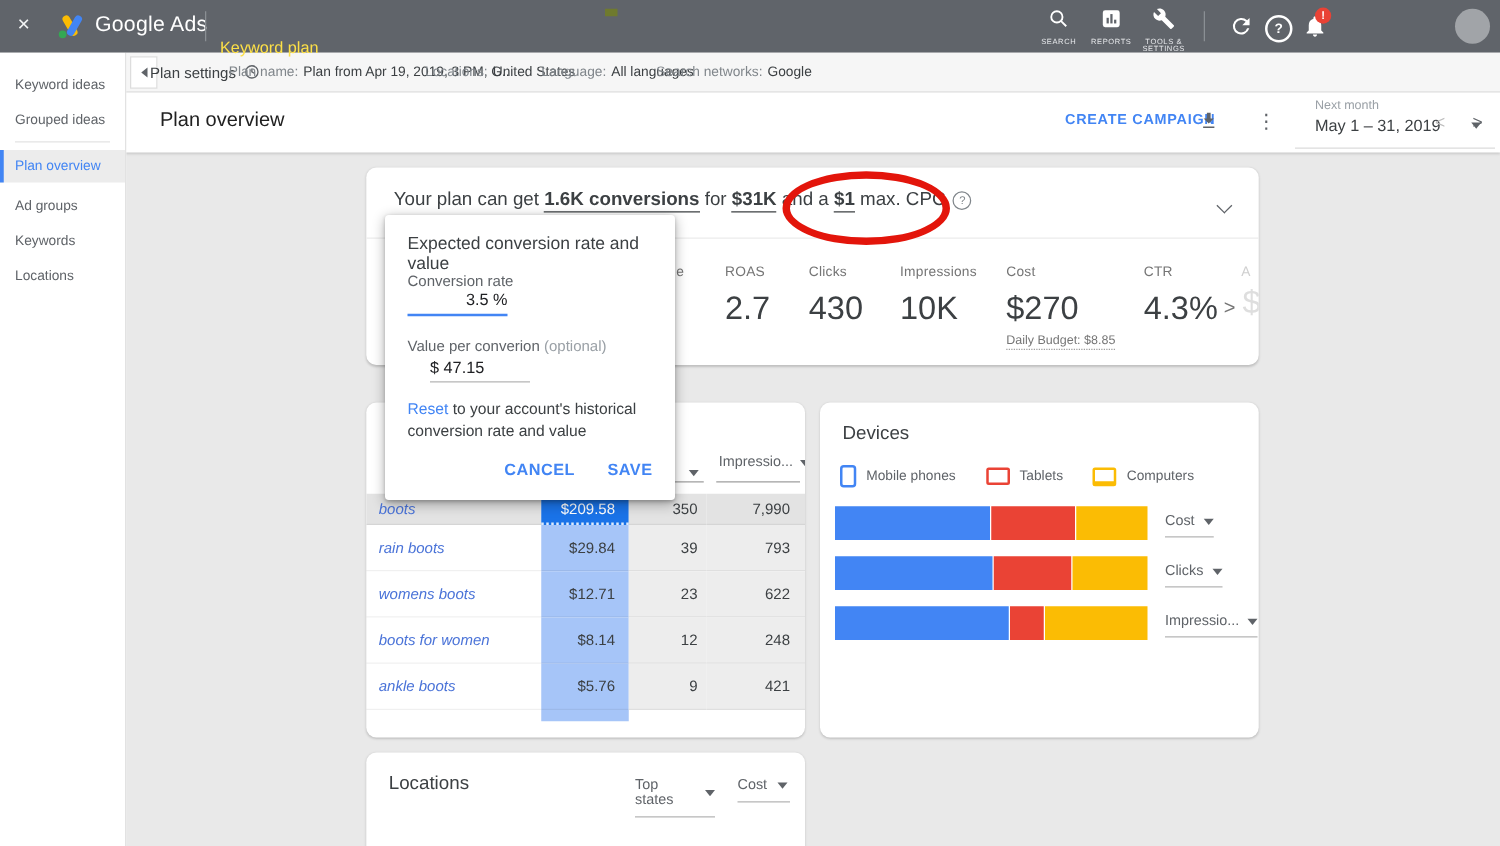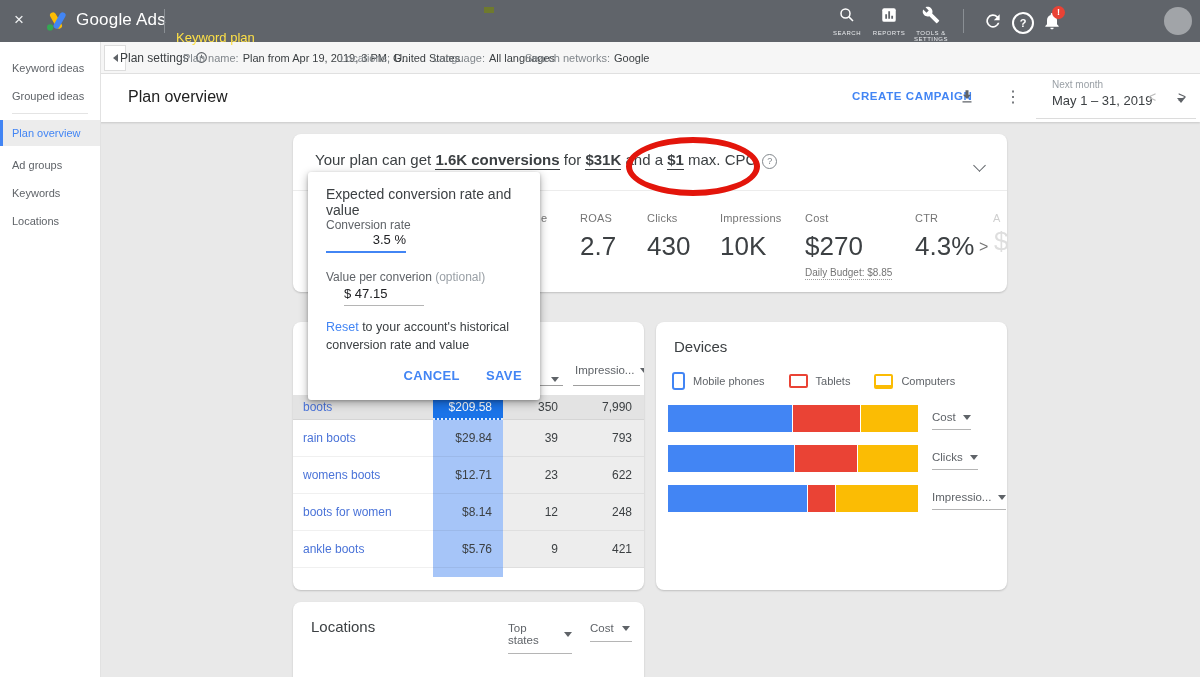--- a/index.html
+++ b/index.html
@@ -72,21 +72,21 @@
   .partial-label{position:absolute;left:248px;top:78px;font-size:11px;color:#757575;}
 
   
   .kw-card{left:293px;top:322px;width:351px;height:268px;overflow:hidden;}
   .kw-head-caret{position:absolute;cursor:pointer;}
   .kw-head-label{position:absolute;font-size:11.5px;color:#5f6368;cursor:pointer;display:flex;align-items:center;gap:6px;}
   .kw-underline{position:absolute;height:1px;background:#9e9e9e;}
   .ktable{position:absolute;left:0;top:73px;width:351px;}
   .krow{display:flex;width:351px;}
   .kcell{box-sizing:border-box;display:flex;align-items:center;font-size:12px;border-bottom:1px solid rgba(0,0,0,.06);}
-  .kw-name{width:140px;padding-left:10px;color:#4a73d8;cursor:pointer;}
+  .kw-name{width:140px;padding-left:10px;color:#4a73d8;cursor:pointer;font-style:italic;}
   .kw-cpc{width:70px;justify-content:flex-end;padding-right:11px;background:#a6c5f8;color:#3c4043;cursor:pointer;}
   .kw-clicks{width:62px;justify-content:flex-end;padding-right:7px;background:#ededed;color:#3c4043;}
   .kw-imp{width:79px;justify-content:flex-end;padding-right:12px;background:#ededed;color:#3c4043;}
   .krow.first .kw-name{background:#e3e3e3;}
   .krow.first .kw-clicks,.krow.first .kw-imp{background:#e3e3e3;text-align:center;}
   .krow.first .kw-cpc{background:#1a73e8;color:#fff;border-bottom:2px dotted rgba(255,255,255,.85);}
   .blue-strip{position:absolute;left:140px;width:70px;height:9px;background:#a6c5f8;}
 
   
   .dev-card{left:656px;top:322px;width:351px;height:268px;}

